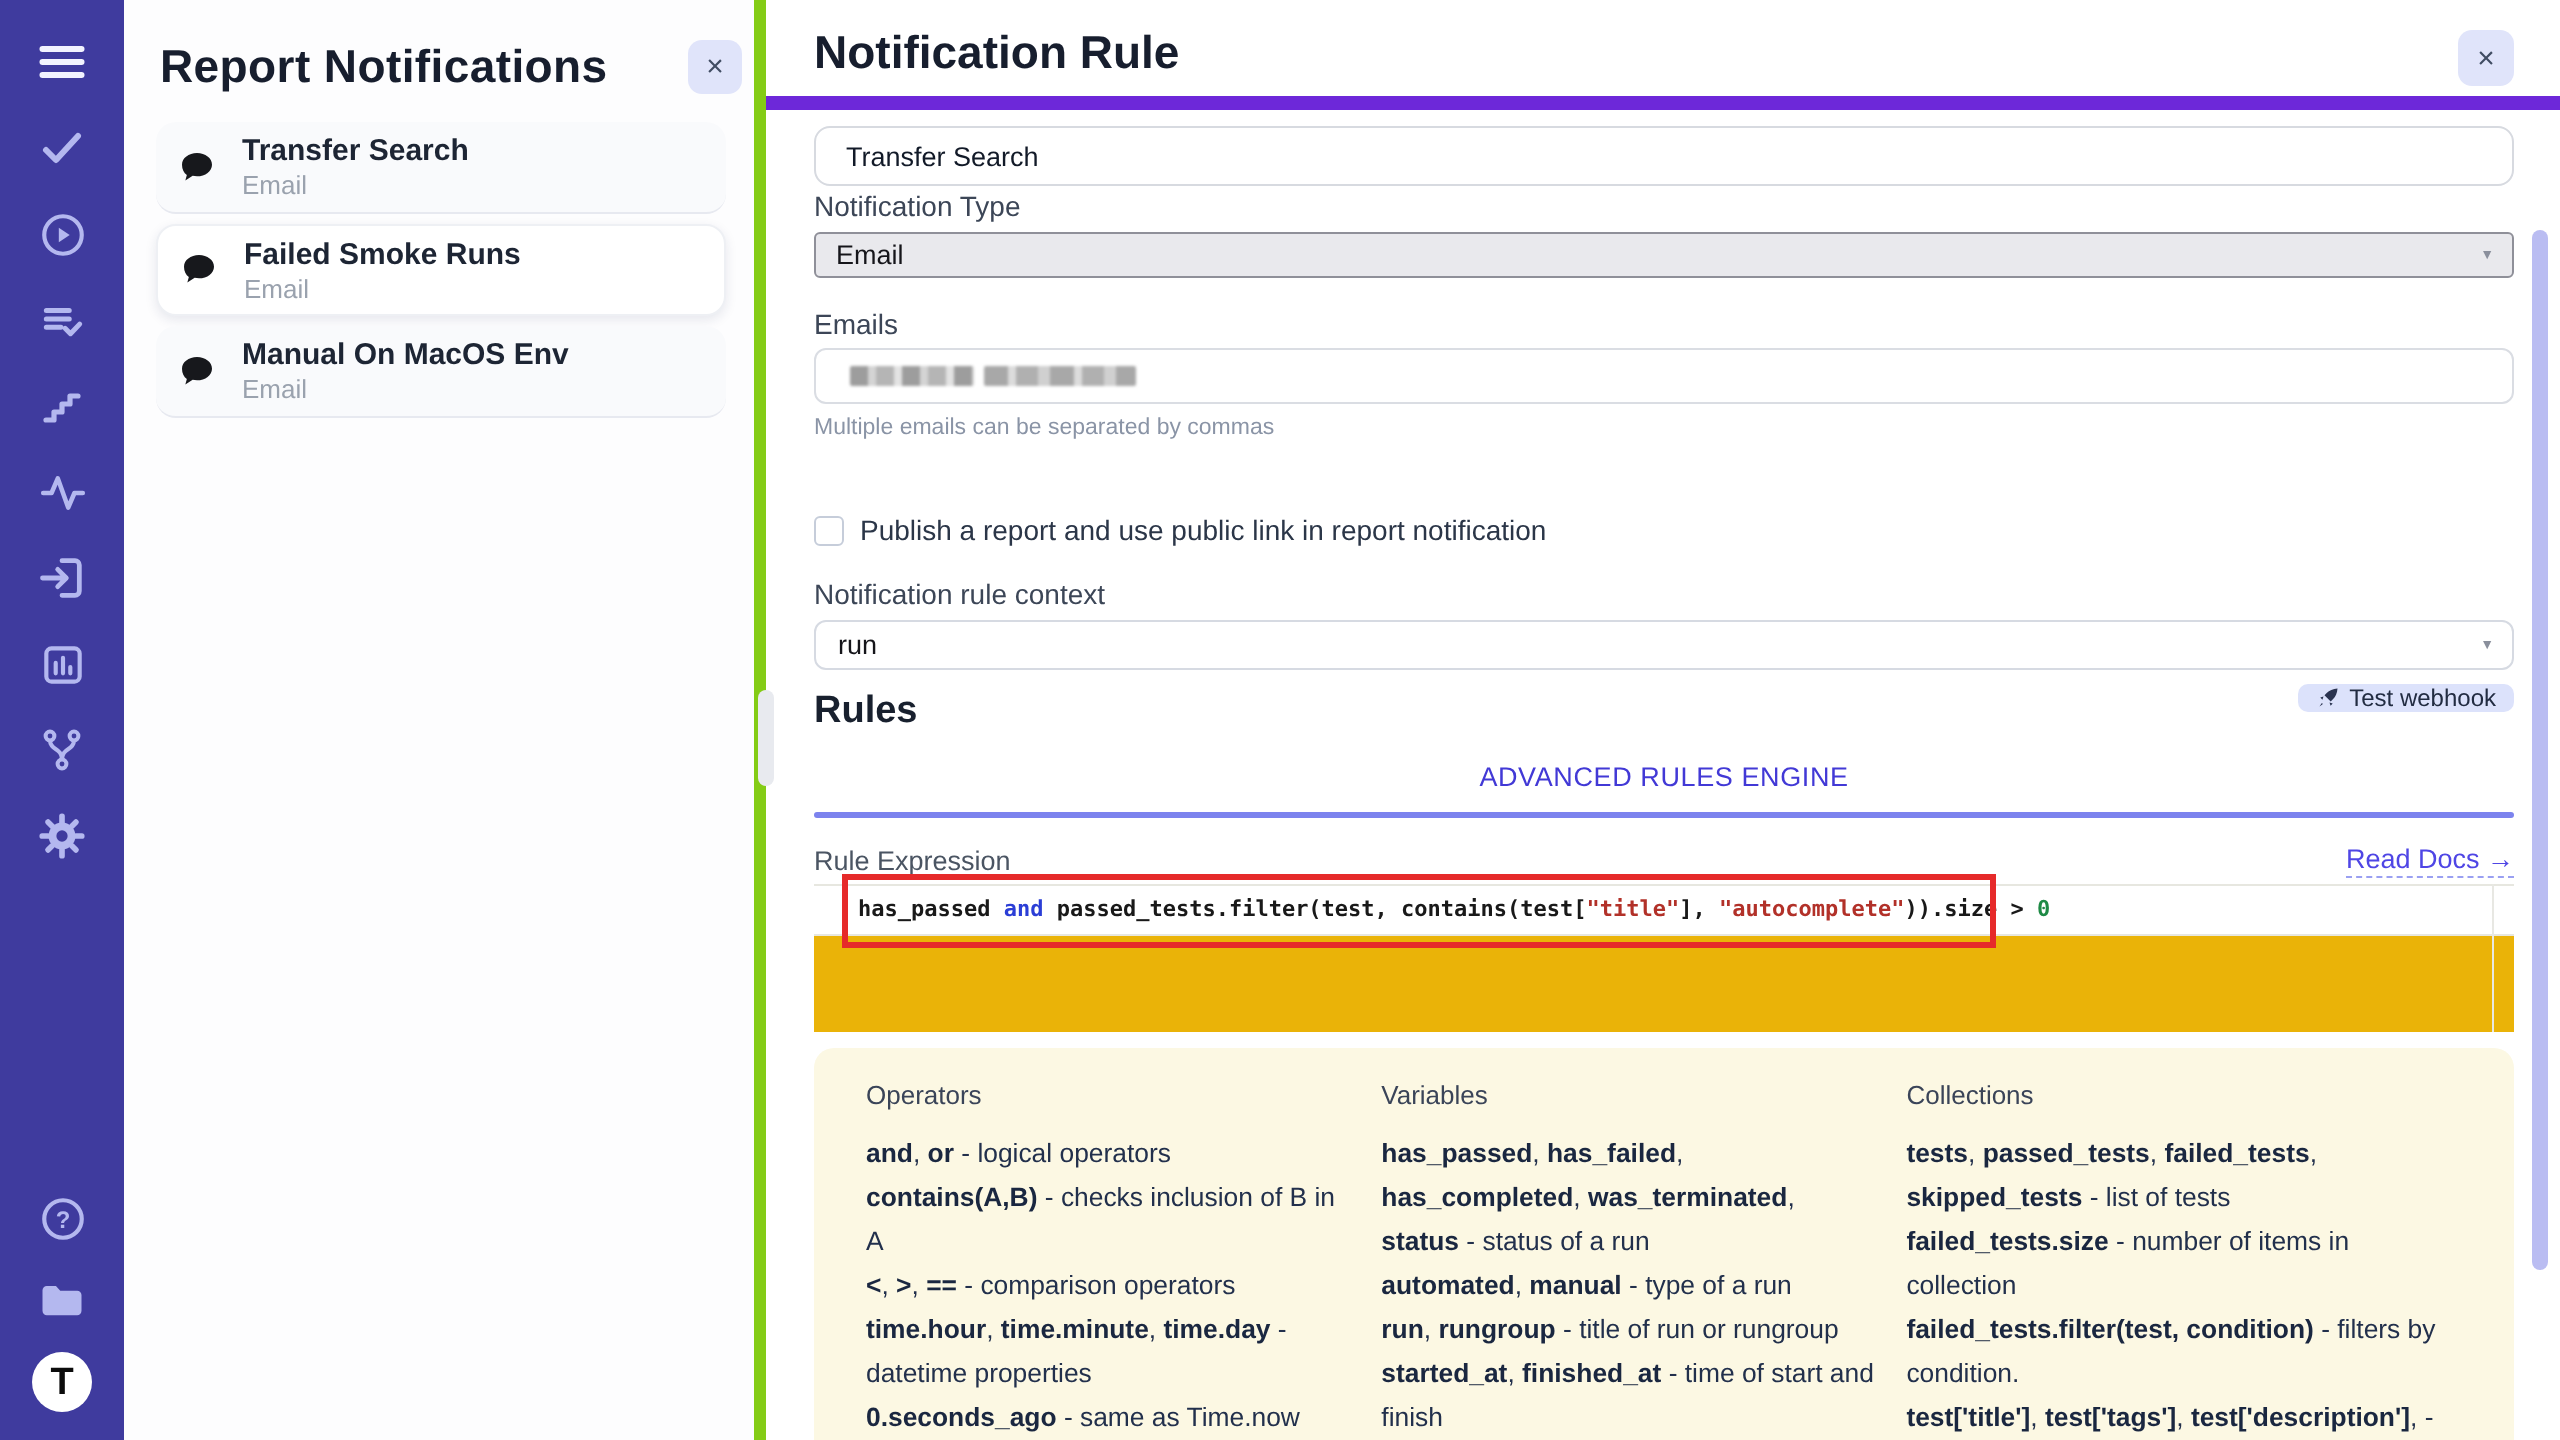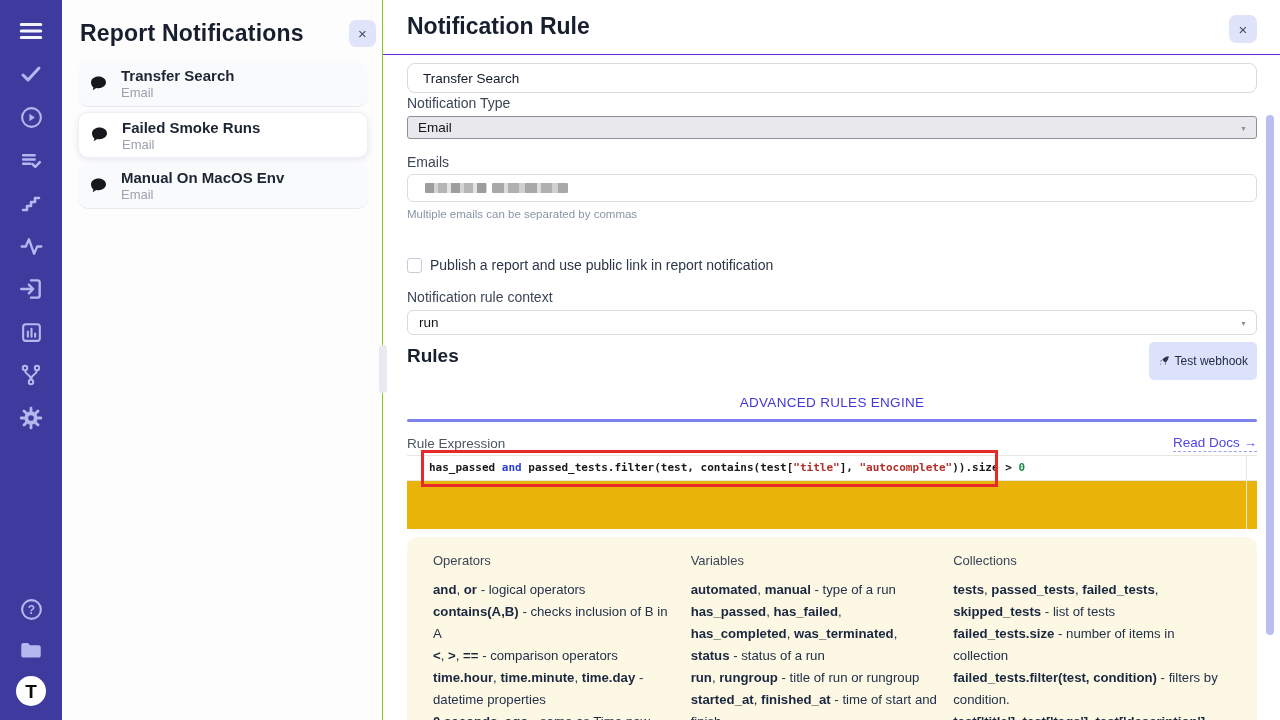--- a/index.html
+++ b/index.html
@@ -13,39 +13,39 @@
   .sicon { width:30px; height:30px; display:flex; align-items:center; justify-content:center;
     margin-bottom:13px; cursor:pointer; }
   .side-bottom { margin-top:auto; display:flex; flex-direction:column; align-items:center; padding-bottom:14px; }
   .side-bottom .sicon { margin-bottom:11px; }
   .logo-circle { width:30px; height:30px; border-radius:50%; background:#fff;
     display:flex; align-items:center; justify-content:center; }
   .logo-circle span { font-weight:bold; font-size:19px; color:#0c0c0c; line-height:1; }
 
   
   .panel { position:absolute; left:62px; top:0; width:321px; height:720px;
-    background:#fdfdfe; border-right:1px solid #84cc16; }
+    background:#fdfdfe; border-right:6px solid #84cc16; }
   .panel-head { display:flex; align-items:flex-start; justify-content:space-between; padding:20px 6px 0 18px; }
   .panel-title { font-size:23px; font-weight:bold; color:#171e2e; letter-spacing:0.2px; }
   .close-btn { width:27px; height:27px; border:none; border-radius:7px; background:#e0e4fa;
     color:#414d63; font-size:15px; line-height:27px; text-align:center; cursor:pointer;
     font-family:"Liberation Sans",sans-serif; }
   .nlist { padding:14px 14px 0 16px; }
   .nitem { display:flex; align-items:center; gap:12px; height:46px; padding:0 10px;
     margin-bottom:5px; background:#f9fafc; border-bottom:1px solid #e7e9f0;
     border-radius:10px; cursor:pointer; }
   .nitem.elevated { background:#ffffff; border:1px solid #eef0f4;
     box-shadow:0 2px 6px rgba(30,35,90,0.10); }
   .ntexts { display:flex; flex-direction:column; }
   .ntitle { font-size:15px; font-weight:bold; color:#1d2534; }
   .nsub { font-size:13px; color:#9aa2ae; margin-top:1px; }
 
   
   .main { position:absolute; left:383px; top:0; width:897px; height:720px; background:#fff; }
-  .main-head { height:55px; border-bottom:1px solid #6d28d9; position:relative; }
+  .main-head { height:55px; border-bottom:7px solid #6d28d9; position:relative; }
   .main-title { position:absolute; left:24px; top:13px; font-size:23px; font-weight:bold; color:#171e2e; }
   .main-head .close-btn { position:absolute; right:23px; top:15px; width:28px; height:28px; }
   .form { padding:0 23px 0 24px; }
 
   .text-input { width:100%; height:30px; margin-top:8px; border:1px solid #d7dae0; border-radius:8px;
     padding:0 15px; font-size:13.5px; color:#121a28; font-family:"Liberation Sans",sans-serif; background:#fff; }
   .field-label { display:block; font-size:14px; color:#3c4657; margin-top:2px; }
   .native-select { position:relative; margin-top:5px; height:23px; background:#e9e9ed;
     border:1px solid #8f9099; border-radius:3px; padding:0 10px; font-size:13.5px;
     line-height:21px; color:#15151a; cursor:pointer; }
@@ -61,21 +61,21 @@
   .redacted .r1 { width:62px; background:repeating-linear-gradient(90deg,#9d9d9d 0 9px,#d4d4d4 9px 13px,#b5b5b5 13px 22px,#e3e3e3 22px 26px); }
   .redacted .r2 { width:76px; background:repeating-linear-gradient(90deg,#a8a8a8 0 12px,#dcdcdc 12px 16px,#b0b0b0 16px 27px,#d0d0d0 27px 33px); }
   .helper { font-size:11.5px; color:#8a94a6; margin-top:6px; }
 
   .check-row { display:flex; align-items:center; gap:8px; margin-top:37px; }
   .checkbox { width:15px; height:15px; border:1px solid #c6cdda; border-radius:3px; background:#fff; cursor:pointer; }
   .check-label { font-size:14px; color:#2b3648; }
 
   .rules-row { display:flex; align-items:flex-start; justify-content:space-between; margin-top:7px; }
   .rules-heading { font-size:19px; font-weight:bold; color:#18202e; padding-top:3px; }
-  .webhook-btn { display:flex; align-items:center; gap:5px; height:38px; padding:0 9px;
+  .webhook-btn { display:flex; align-items:center; gap:5px; height:14px; padding:0 9px;
     background:#dce2fb; border:none; border-radius:5px; font-size:12px; color:#222c42;
     cursor:pointer; font-family:"Liberation Sans",sans-serif; }
 
   .tab-row { margin-top:13px; text-align:center; }
   .tab-label { display:inline-block; font-size:13.5px; color:#4239d6; letter-spacing:0.3px; cursor:pointer; }
   .tab-underline { height:3px; background:#7c83ee; border-radius:2px; margin-top:8px; }
 
   .expr-row { display:flex; align-items:center; justify-content:space-between; margin-top:13px; }
   .expr-label { font-size:13.5px; color:#4b5563; }
   .read-docs { font-size:13.5px; color:#4f46e5; text-decoration:none;
@@ -316,22 +316,22 @@
           <div class="help-col">
             <div class="help-title">Operators</div>
             <div class="help-entry"><b>and</b>, <b>or</b> - logical operators</div>
             <div class="help-entry"><b>contains(A,B)</b> - checks inclusion of B in A</div>
             <div class="help-entry"><b>&lt;</b>, <b>&gt;</b>, <b>==</b> - comparison operators</div>
             <div class="help-entry"><b>time.hour</b>, <b>time.minute</b>, <b>time.day</b> - datetime properties</div>
             <div class="help-entry"><b>0.seconds_ago</b> - same as Time.now</div>
           </div>
           <div class="help-col">
             <div class="help-title">Variables</div>
+            <div class="help-entry"><b>has_passed</b>, <b>has_failed</b>, <b>has_completed</b>, <b>was_terminated</b>, <b>status</b> - status of a run</div>
             <div class="help-entry"><b>automated</b>, <b>manual</b> - type of a run</div>
-            <div class="help-entry"><b>has_passed</b>, <b>has_failed</b>, <b>has_completed</b>, <b>was_terminated</b>, <b>status</b> - status of a run</div>
             <div class="help-entry"><b>run</b>, <b>rungroup</b> - title of run or rungroup</div>
             <div class="help-entry"><b>started_at</b>, <b>finished_at</b> - time of start and finish</div>
           </div>
           <div class="help-col">
             <div class="help-title">Collections</div>
             <div class="help-entry"><b>tests</b>, <b>passed_tests</b>, <b>failed_tests</b>, <b>skipped_tests</b> - list of tests</div>
             <div class="help-entry"><b>failed_tests.size</b> - number of items in collection</div>
             <div class="help-entry"><b>failed_tests.filter(test, condition)</b> - filters by condition.</div>
             <div class="help-entry"><b>test['title']</b>, <b>test['tags']</b>, <b>test['description']</b>,  - test in collection</div>
           </div>

